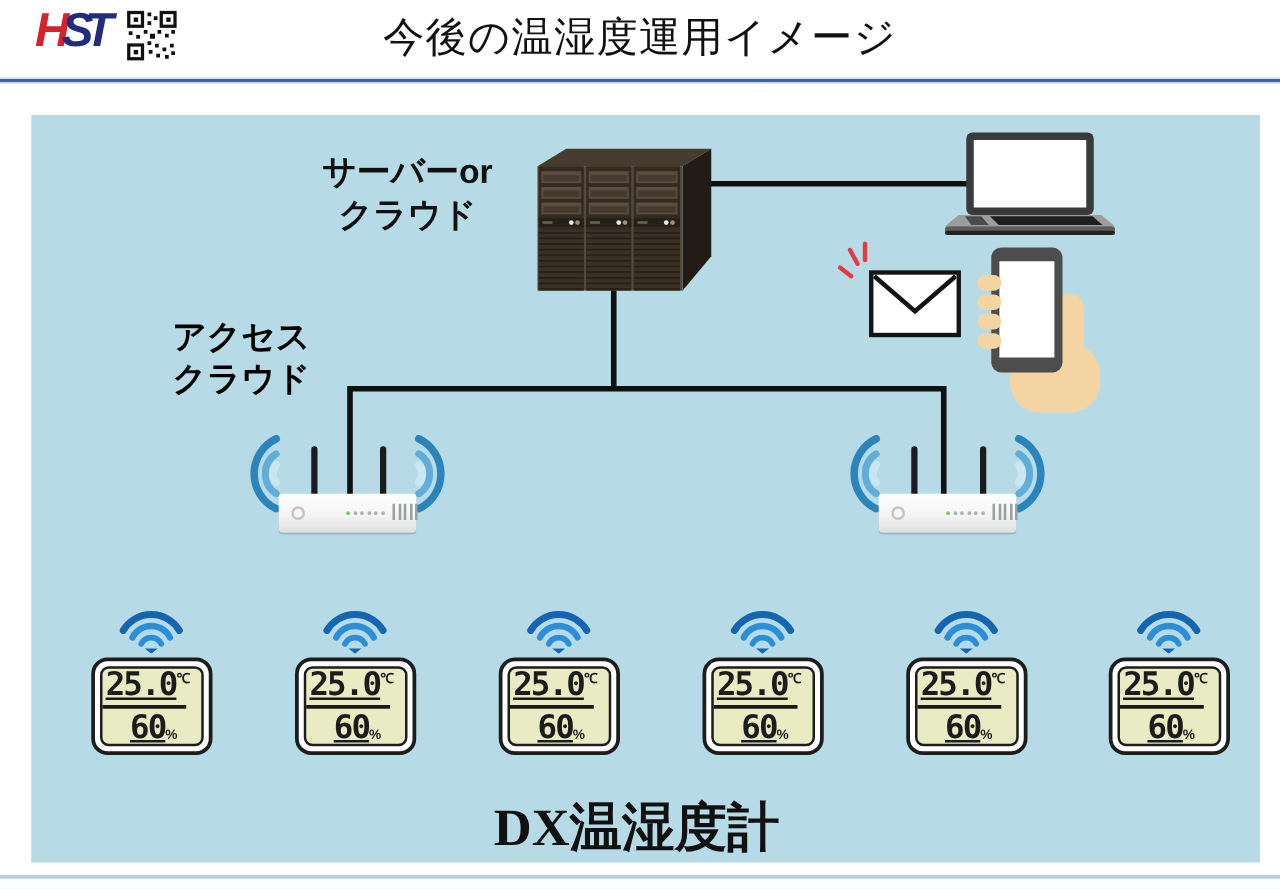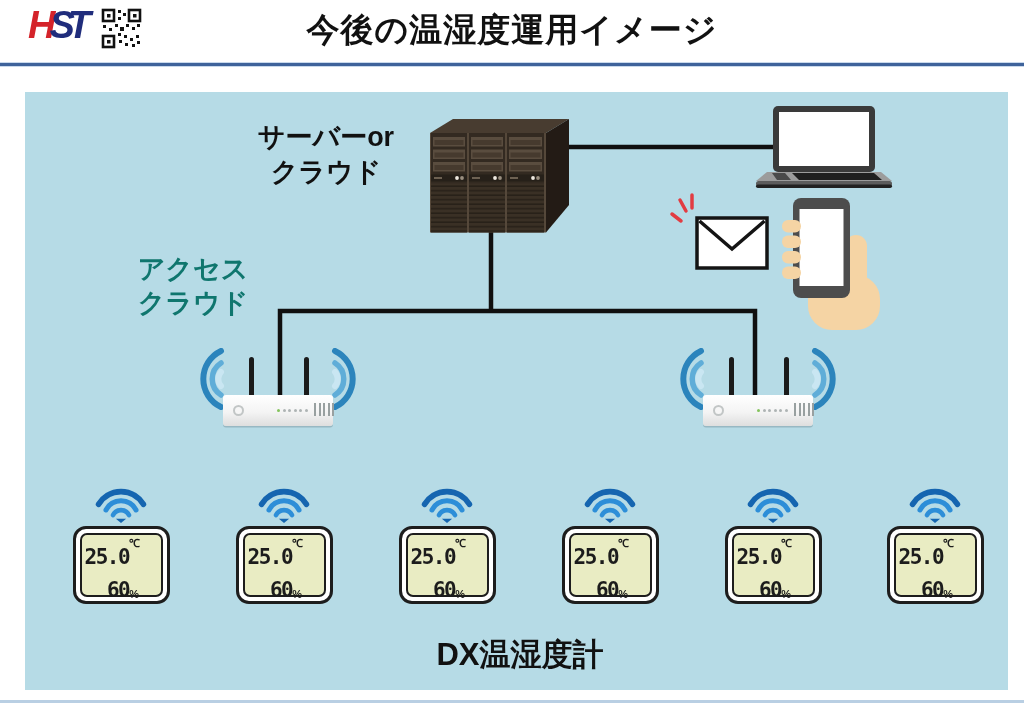--- a/index.html
+++ b/index.html
@@ -8,38 +8,38 @@
 
   
   .logo { position:absolute; left:28px; top:4px; font-style:italic; font-weight:900;
           font-size:38px; letter-spacing:-4px; font-family:"Liberation Sans", sans-serif; }
   .logo-h { color:var(--logo_red,#d4232a); }
   .logo-s { color:var(--logo_navy,#202d7c); margin-left:-2px; }
   .logo-t { color:var(--logo_navy,#202d7c); margin-left:-3px; }
   .qr { position:absolute; left:101px; top:8px; }
   .site-url { position:absolute; left:8px; top:44px; font-size:15.5px; color:#1a1a1a; }
   .page-title { position:absolute; left:0; right:0; top:8px; text-align:center;
-                font-size:33px; font-weight:700; color:#111; letter-spacing:1px; }
+                font-size:33px; font-weight:400; color:#111; letter-spacing:1px; }
   .header-divider { position:absolute; left:0; top:62px; width:1024px; height:5px;
       background:linear-gradient(180deg,#c9d9ec 0 1px,#3f639b 1px 4px,#c9d9ec 4px 5px); }
 
   
   .panel { position:absolute; left:25px; top:92px; width:983px; height:598px;
            background:var(--panel_bg,#b6dbe6); }
   .bottom-rule { position:absolute; left:0; top:700px; width:1024px; height:3px; background:#b9cfe3; }
 
   .conn { position:absolute; left:0; top:0; pointer-events:none; }
 
   
   .server-label { position:absolute; left:243px; top:120px; width:166px; text-align:center;
                   font-size:27px; line-height:35px; font-weight:900; color:#111; }
   .ap-label { position:absolute; left:127px; top:252px; width:132px; text-align:center;
-              font-size:27px; line-height:34px; font-weight:900; color:#0f766e; }
-  .dx-label { position:absolute; left:395px; top:634px; width:250px; text-align:center;
-              font-size:31px; font-weight:900; color:#111; }
+              font-size:27px; line-height:34px; font-weight:900; color:#000000; }
+  .dx-label { position:absolute; left:395px; top:634px; width:250px; 
+              font-size:42px; font-weight:900; color:#111;font-family:Liberation Serif, serif; }
 
   .abs { position:absolute; }
 
   
   .router { position:absolute; width:110px; height:78px; }
   .antenna { position:absolute; width:4.5px; height:41px; top:5px; background:#1b1b1b;
              border-radius:3px 3px 0 0; }
   .antenna.a1 { left:26px; } .antenna.a2 { left:81px; }
   .router-body { position:absolute; left:0; top:43px; width:110px; height:31px;
       background:linear-gradient(180deg,#ffffff 0%,#f4f4f4 55%,#dedede 100%);
@@ -55,22 +55,22 @@
   .wave.left { left:-31px; } .wave.right { right:-31px; transform:scaleX(-1); }
 
   
   .device-group { position:absolute; top:480px; width:100px; }
   .device-group svg.wifi { display:block; margin:0 auto; }
   .device-body { margin:3px auto 0; width:97px; height:78px; background:#ffffff;
       border:3.5px solid #1d1d1d; border-radius:13px; padding:4px; }
   .lcd { width:100%; height:100%; background:var(--lcd_bg,#e9ecc3); border:2.5px solid #1d1d1d;
       border-radius:7px; padding:0 3px; display:flex; flex-direction:column; justify-content:space-between; }
   .lcd-row { display:flex; align-items:flex-start; line-height:1; }
-  .lcd-val { font-family:"DejaVu Sans Mono", monospace; font-weight:700; font-size:21px;
-             letter-spacing:-1.5px; color:#1c1c1c; padding-top:12px; }
+  .lcd-val { font-family:"DejaVu Sans Mono", monospace; font-weight:700; font-size:26px;
+             letter-spacing:-1.5px; color:#1c1c1c; padding-top:0;text-decoration:underline; }
   .lcd-unit { font-size:11px; font-weight:700; color:#1c1c1c; margin-top:3px; }
   .lcd-divider { height:3px; background:#1a1a1a; width:calc(100% - 6px); margin-left:-3px; }
   .lcd-row.hum { justify-content:center; padding-left:4px; align-items:flex-end; }
   .lcd-row.hum .lcd-unit { margin-top:0; margin-bottom:1px; }
 </style>
 </head>
 <body>
 
 <div class="page">
 

